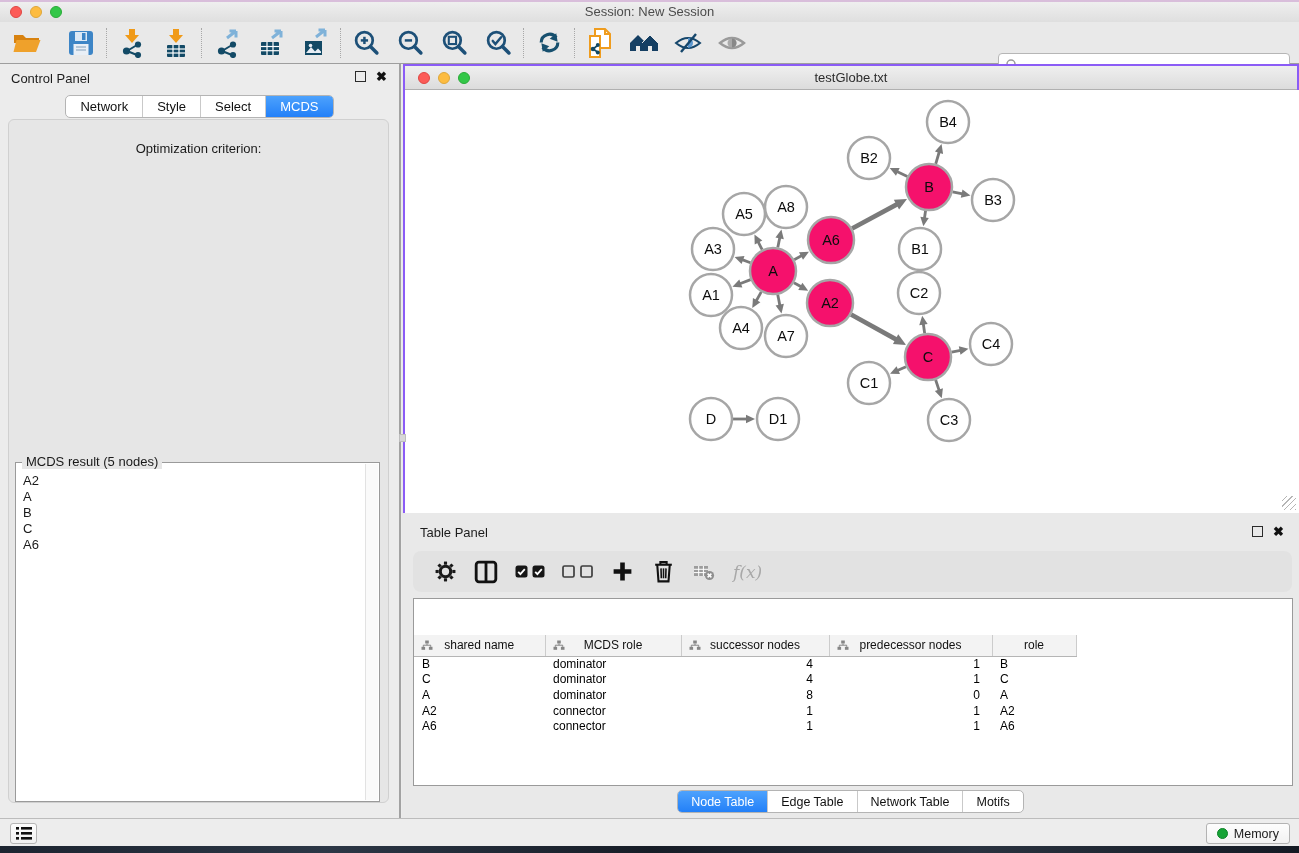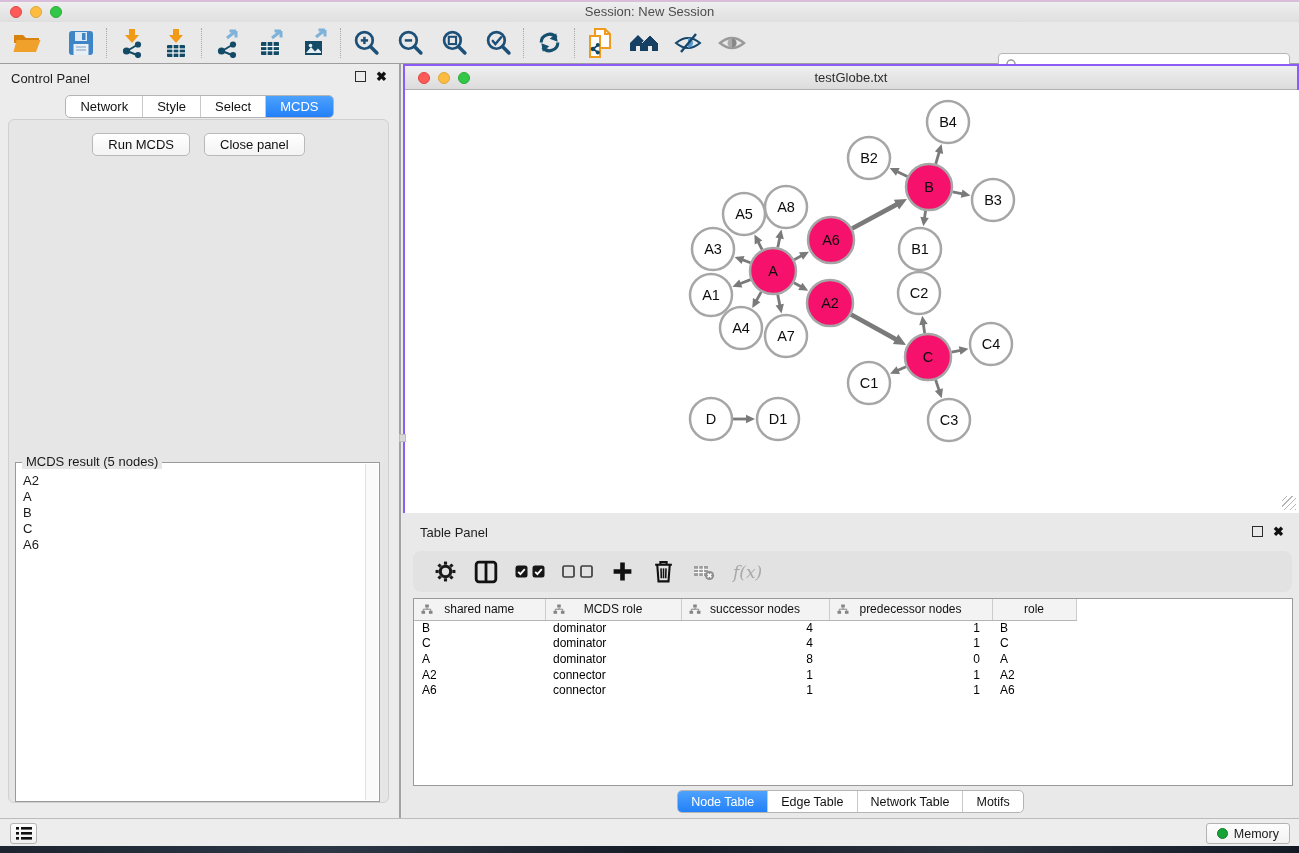--- a/index.html
+++ b/index.html
@@ -78,21 +78,21 @@
   
   .table-panel { position:absolute; left:0; top:456px; right:0; bottom:0; }
   .tp-title { position:absolute; left:18px; top:5px; font-size:13px; color:#1d1d1d; }
   .tp-ctrls { position:absolute; right:15px; top:6px; display:flex; gap:10px; align-items:center; }
   .tp-toolbar { position:absolute; left:11px; right:7px; top:31px; height:41px; background:#e2e2e2;
     border-radius:8px; display:flex; align-items:center; gap:17px; padding-left:20px; }
   .tp-ibtn { display:flex; align-items:center; justify-content:center; min-width:24px; height:28px; }
   .fx-label { font-family:"DejaVu Serif", serif; font-style:italic; font-size:17px; color:#a8a8a8; }
 
   .node-table-wrap { position:absolute; left:11px; top:78px; width:880px; height:188px; background:#fff; border:1px solid #9a9a9a; overflow:hidden; }
-  table.node-table { border-collapse:collapse; table-layout:fixed; width:878px; font-size:12px; }
+  table.node-table { border-collapse:collapse; table-layout:fixed; width:878px; font-size:12px;margin-top:36px; }
   .node-table th { height:21px; background:#f3f3f3; border-right:1px solid #cccccc; border-bottom:1px solid #b5b5b5;
     font-weight:normal; font-size:12px; color:#111; text-align:center; position:relative; }
   .node-table th .hicon { position:absolute; left:7px; top:5px; }
   .node-table th.filler { border-right:none; background:#fff; border-bottom:none; }
   .node-table td { height:15.6px; padding:0 8px; white-space:nowrap; color:#000; }
   .node-table td.num { text-align:right; }
   .node-table td.c2 { padding-right:16px; }
   .node-table td.c3 { padding-right:12px; }
 
   .tp-tabs { position:absolute; left:0; right:0; top:270px; text-align:center; }
@@ -301,24 +301,21 @@
     </div>
     <div class="seg-wrap">
       <div class="segmented">
         <div class="seg">Network</div>
         <div class="seg">Style</div>
         <div class="seg">Select</div>
         <div class="seg selected">MCDS</div>
       </div>
     </div>
     <div class="cp-content">
-      <div class="btn-row">
-        <button class="mac-btn">Run MCDS</button>
-        <button class="mac-btn">Close panel</button>
-      </div>
+      <div class="opt-label">Optimization criterion:</div>
       <div class="groupbox">
         <span class="legend">MCDS result (5 nodes)</span>
         <div class="mcds-list">
             <div class="mcds-item">A2</div>
             <div class="mcds-item">A</div>
             <div class="mcds-item">B</div>
             <div class="mcds-item">C</div>
             <div class="mcds-item">A6</div>
           </div>
         <div class="scroll-strip"></div>

